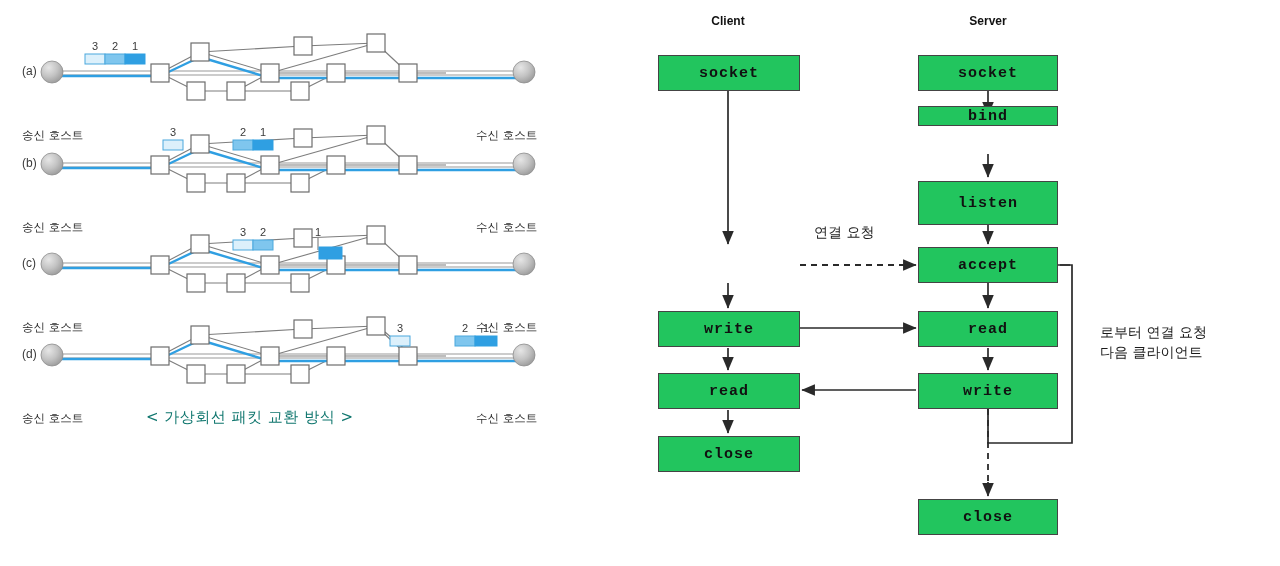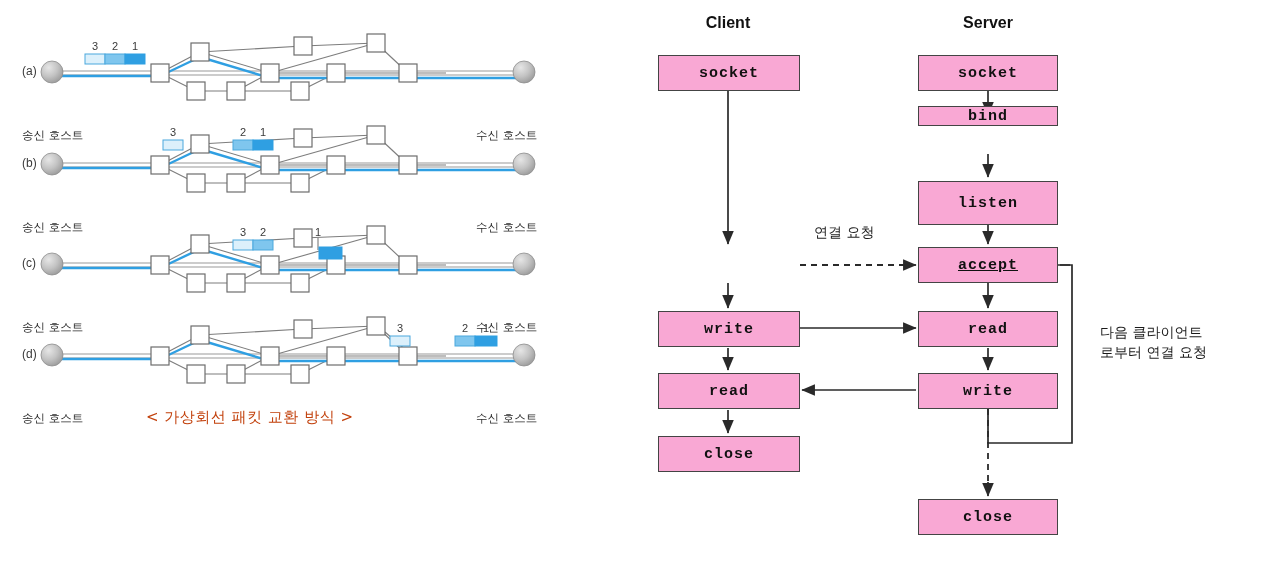--- a/index.html
+++ b/index.html
@@ -21,35 +21,35 @@
   .host-label{
     position:absolute;font-size:11.5px;color:#2a2a2a;white-space:nowrap;
     font-family:"DejaVu Sans","Liberation Sans",sans-serif;
     margin-top:40px;
   }
   .pkt-num{
     position:absolute;font-size:11px;color:#3a3a3a;text-align:center;
     width:14px;font-family:"Liberation Sans",sans-serif;
   }
   .figure-caption{
-    position:absolute;font-size:15px;color:#c2410c;white-space:nowrap;
+    position:absolute;font-size:15px;color:#0f766e;white-space:nowrap;
     font-family:"DejaVu Sans","Liberation Sans",sans-serif;
     letter-spacing:.5px;
   }
 
   
   #right-figure{position:absolute;left:600px;top:0;width:680px;height:566px;}
   #right-figure svg{position:absolute;left:0;top:0;}
   .col-title{
-    position:absolute;font-size:16px;font-weight:bold;color:#111111;
+    position:absolute;font-size:12px;font-weight:bold;color:#111111;
     text-align:center;font-family:"Liberation Sans","DejaVu Sans",sans-serif;
   }
   .flow-box{
     position:absolute;box-sizing:border-box;
-    background:#f9a8d4;border:1.6px solid #444444;
+    background:#22c55e;border:1.6px solid #444444;
     display:flex;align-items:center;justify-content:center;
     font-family:"Liberation Mono","DejaVu Sans Mono",monospace;
     font-size:15px;font-weight:bold;color:#111111;letter-spacing:1px;
   }
   .edge-label{
     position:absolute;font-size:14px;color:#1a1a1a;white-space:nowrap;
     font-family:"DejaVu Sans","Liberation Sans",sans-serif;
   }
   .note-text{
     position:absolute;font-size:14px;color:#1a1a1a;line-height:1.45;
@@ -329,26 +329,26 @@
     <div class="col-title" style="left:318px;top:14px;width:140px;">Server</div>
 
     <div class="flow-box" style="left:58px;top:55px;width:142px;height:36px;">socket</div>
     <div class="flow-box" style="left:58px;top:311px;width:142px;height:36px;">write</div>
     <div class="flow-box" style="left:58px;top:373px;width:142px;height:36px;">read</div>
     <div class="flow-box" style="left:58px;top:436px;width:142px;height:36px;">close</div>
 
     <div class="flow-box" style="left:318px;top:55px;width:140px;height:36px;">socket</div>
     <div class="flow-box" style="left:318px;top:106px;width:140px;height:20px;">bind</div>
     <div class="flow-box" style="left:318px;top:181px;width:140px;height:44px;">listen</div>
-    <div class="flow-box" style="left:318px;top:247px;width:140px;height:36px;text-decoration:underline;">accept</div>
+    <div class="flow-box" style="left:318px;top:247px;width:140px;height:36px;">accept</div>
     <div class="flow-box" style="left:318px;top:311px;width:140px;height:36px;">read</div>
     <div class="flow-box" style="left:318px;top:373px;width:140px;height:36px;">write</div>
     <div class="flow-box" style="left:318px;top:499px;width:140px;height:36px;">close</div>
 
     <div class="edge-label" style="left:214px;top:224px;">연결 요청</div>
 
     <div class="note-text" style="left:500px;top:322px;width:170px;">
+      <div>로부터 연결 요청</div>
       <div>다음 클라이언트</div>
-      <div>로부터 연결 요청</div>
     </div>
   </div>
 
 </div>
 
 </body></html>

